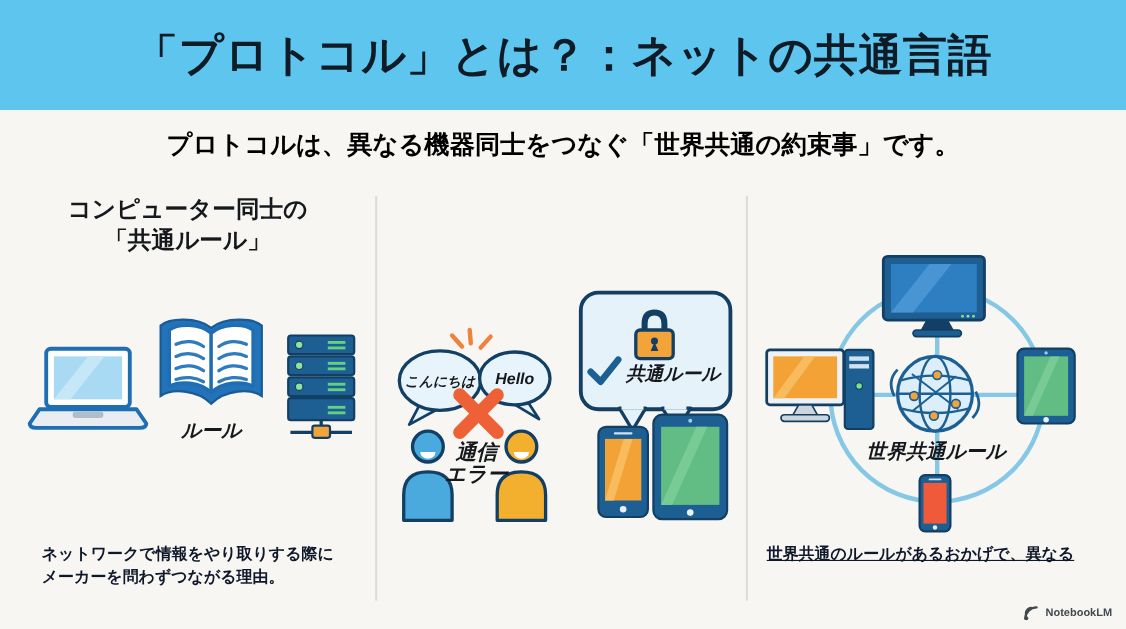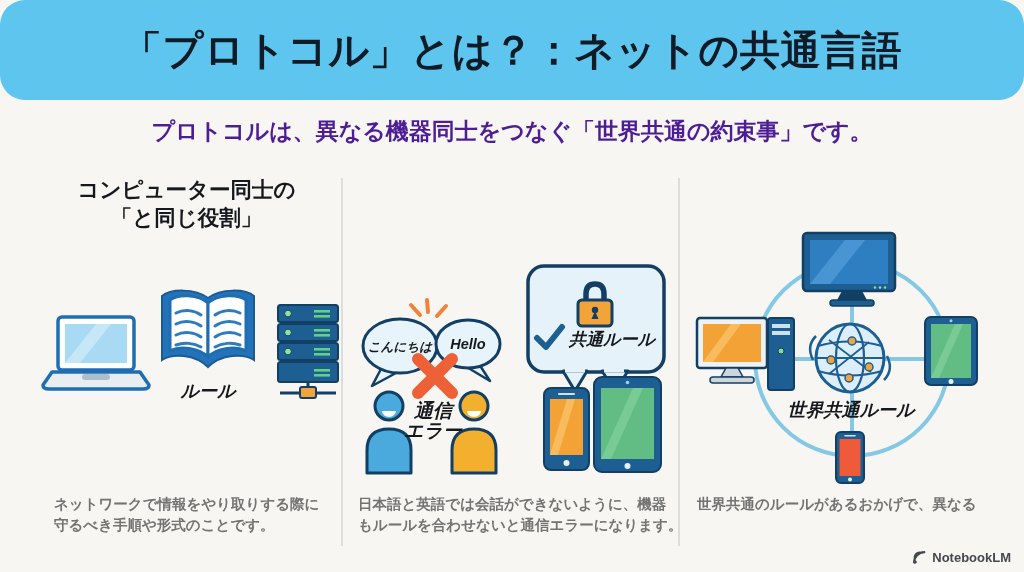--- a/index.html
+++ b/index.html
@@ -2,55 +2,55 @@
 <html><head>
 <meta charset="utf-8">
 <style>
   html,body { margin:0; padding:0; background:#e9e9e9; }
   .canvas {
     position:relative; width:1024px; height:572px; overflow:hidden;
     background:#f7f6f2; font-family:"Liberation Sans", sans-serif;
   }
   .header {
     position:absolute; top:0; left:0; width:1024px; height:100px;
-    background:#5ec6ee; display:flex; align-items:center; justify-content:center;border-radius:25px;
+    background:#5ec6ee; display:flex; align-items:center; justify-content:center;
   }
   .title {
     font-size:40px; font-weight:800; color:#0f1b26; letter-spacing:0.5px;
     text-align:center; white-space:nowrap;
   }
   .subtitle {
     position:absolute; top:116px; left:0; width:1024px; text-align:center;
-    font-size:23px; font-weight:800; color:#4c1d95; white-space:nowrap;
+    font-size:23px; font-weight:800; color:#000000; white-space:nowrap;
   }
   .main { position:absolute; top:150px; left:0; width:1024px; height:422px; }
   .divider { position:absolute; top:28px; width:2px; height:368px; background:#dddddb; }
   .divider.d1 { left:341px; }
   .divider.d2 { left:678px; }
   .col { position:absolute; top:0; height:422px; }
-  .col1 { left:16px; width:341px; }
+  .col1 { left:0; width:341px; }
   .col2 { left:341px; width:338px; }
   .col3 { left:679px; width:345px; }
   .col-heading {
     position:absolute; top:26px; left:0; width:100%; text-align:center;
     font-size:21.5px; font-weight:800; color:#15181c; line-height:1.32;
   }
   .illus { position:absolute; top:95px; left:0; width:100%; height:260px;font-style:italic; }
   .illus svg { position:absolute; left:0; top:0; }
   .col3 .illus svg { top:-25px; }
   .caption {
     position:absolute; top:344px; font-size:14.5px; font-weight:700;
-    color:#737373; line-height:1.46; white-space:nowrap;
+    color:#0f172a; line-height:1.46; white-space:nowrap;
   }
   .col1 .caption { left:38px; }
   .col2 .caption { left:17px; }
-  .col3 .caption { left:18px; }
+  .col3 .caption { left:18px;text-decoration:underline; }
   .footer {
     position:absolute; right:13px; bottom:7px; display:flex; align-items:center;
-    gap:5px; color:#44494f; font-size:13px; font-weight:700;
+    gap:5px; color:#44494f; font-size:10px; font-weight:700;
   }
   svg text { font-family:"Liberation Sans", sans-serif; }
 </style>
 </head>
 <body>
 
 <div class="canvas">
 
   <div class="header">
     <div class="title">「プロトコル」とは？：ネットの共通言語</div>
@@ -58,21 +58,21 @@
 
   <div class="subtitle">プロトコルは、異なる機器同士をつなぐ「世界共通の約束事」です。</div>
 
   <div class="main">
     <div class="divider d1"></div>
     <div class="divider d2"></div>
 
     <div class="col col1">
       <div class="col-heading">
         <div>コンピューター同士の</div>
-        <div>「と同じ役割」</div>
+        <div>「共通ルール」</div>
       </div>
       <div class="illus">
         <svg width="341" height="260" viewBox="0 0 341 260">
 
           <g>
             <rect x="42" y="72" width="76" height="53" rx="4" fill="#ffffff" stroke="#1f6db3" stroke-width="3.5"></rect>
             <rect x="49" y="79" width="62" height="39" fill="#a9daf3"></rect>
             <polygon points="49,118 80,79 95,79 64,118" fill="#c6e7f8"></polygon>
             <path d="M36,127 L124,127 L133,140 Q133,144 127,144 L33,144 Q27,144 27,140 Z" fill="#e7edf1" stroke="#1f6db3" stroke-width="3.5" stroke-linejoin="round"></path>
             <rect x="66" y="129" width="28" height="6" rx="3" fill="#aebfca"></rect>
@@ -109,21 +109,21 @@
               <rect x="36" y="48" width="16" height="2.6" fill="#62d186"></rect>
             <rect x="36" y="64" width="16" height="2.6" fill="#62d186"></rect>
               <rect x="36" y="69" width="16" height="2.6" fill="#62d186"></rect>
             <path d="M30,77 L30,88 M2,88 L58,88" stroke="#123f63" stroke-width="3"></path>
             <rect x="22" y="82" width="16" height="11" rx="2" fill="#f2a43b" stroke="#123f63" stroke-width="2"></rect>
           </g>
         </svg>
       </div>
       <div class="caption">
         <div>ネットワークで情報をやり取りする際に</div>
-        <div>守るべき手順や形式のことです。</div>
+        <div>メーカーを問わずつながる理由。</div>
       </div>
     </div>
 
     <div class="col col2">
       <div class="illus">
         <svg width="338" height="260" viewBox="0 0 338 260">
 
           <g stroke="#f0823c" stroke-width="4" stroke-linecap="round">
             <path d="M70,60 L79,70"></path>
               <path d="M86,55 L87,67"></path>
@@ -183,24 +183,20 @@
             <circle cx="225.5" cy="218" r="3" fill="#e8f1f7"></circle>
           </g>
           <g>
             <rect x="253" y="132" width="67" height="95" rx="8" fill="#1d5f92" stroke="#123f63" stroke-width="2"></rect>
             <rect x="260" y="143" width="53" height="71" fill="#62bd84"></rect>
             <polygon points="260,214 292,143 302,143 270,214" fill="#79cb96"></polygon>
             <circle cx="286.5" cy="137.5" r="1.8" fill="#9fd0e8"></circle>
             <circle cx="286.5" cy="221" r="3" fill="#e8f1f7"></circle>
           </g>
         </svg>
-      </div>
-      <div class="caption">
-        <div>日本語と英語では会話ができないように、機器</div>
-        <div>もルールを合わせないと通信エラーになります。</div>
       </div>
     </div>
 
     <div class="col col3">
       <div class="illus">
         <svg width="345" height="285" viewBox="0 0 345 285">
           <circle cx="173" cy="139" r="97" fill="none" stroke="#85c8e6" stroke-width="4"></circle>
           <path d="M76,139 L270,139 M173,42 L173,236" stroke="#85c8e6" stroke-width="4"></path>
 
           <g>

